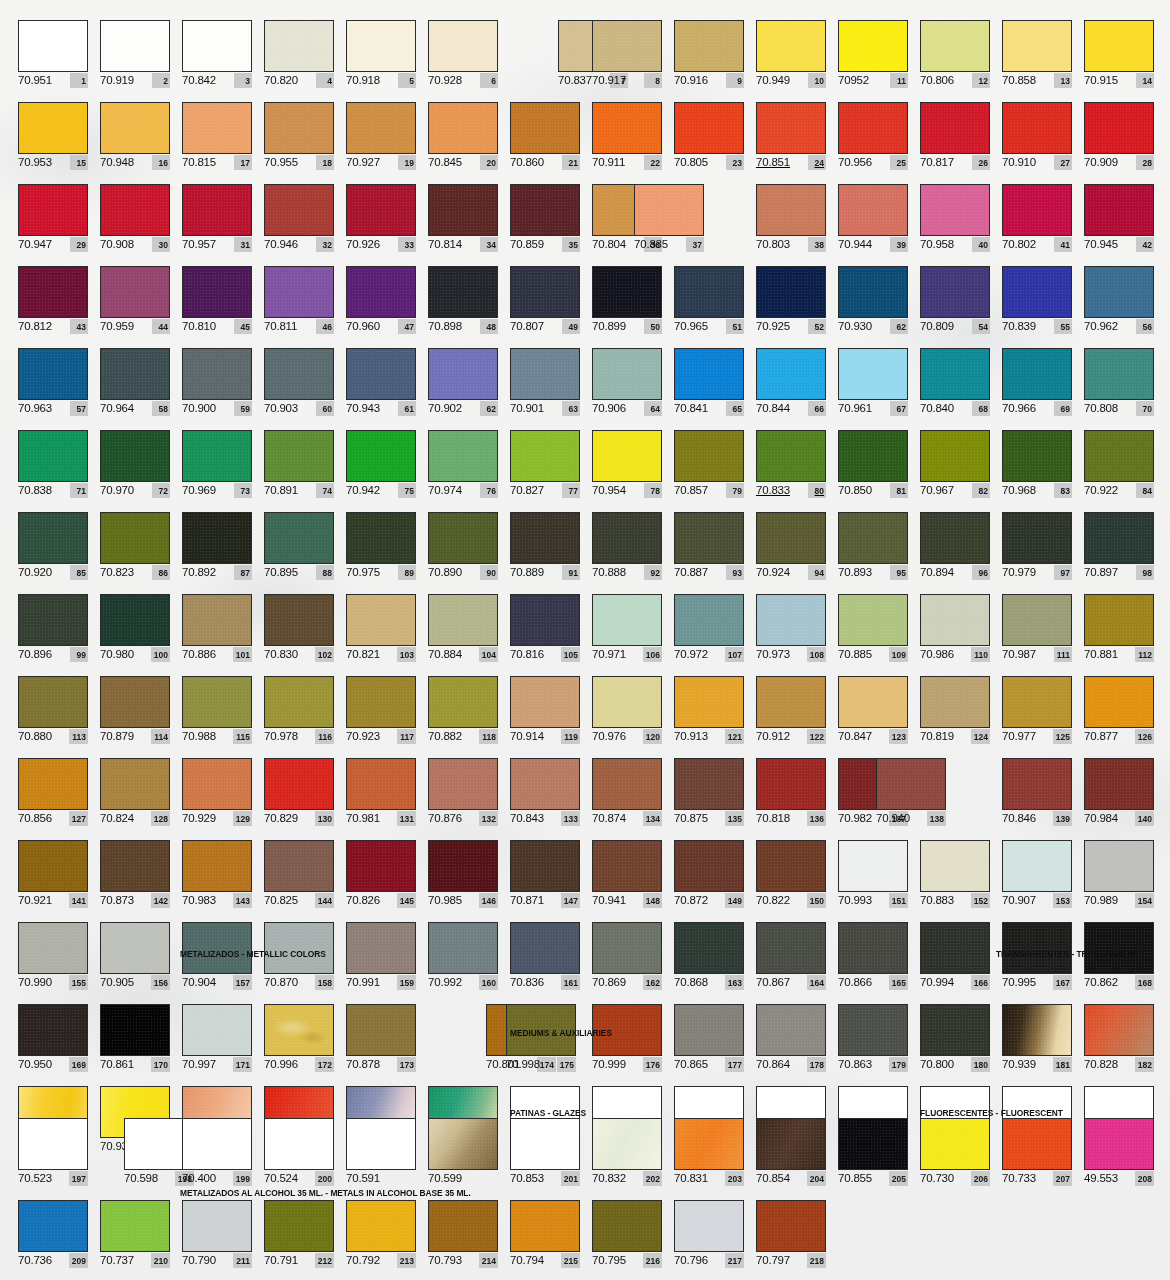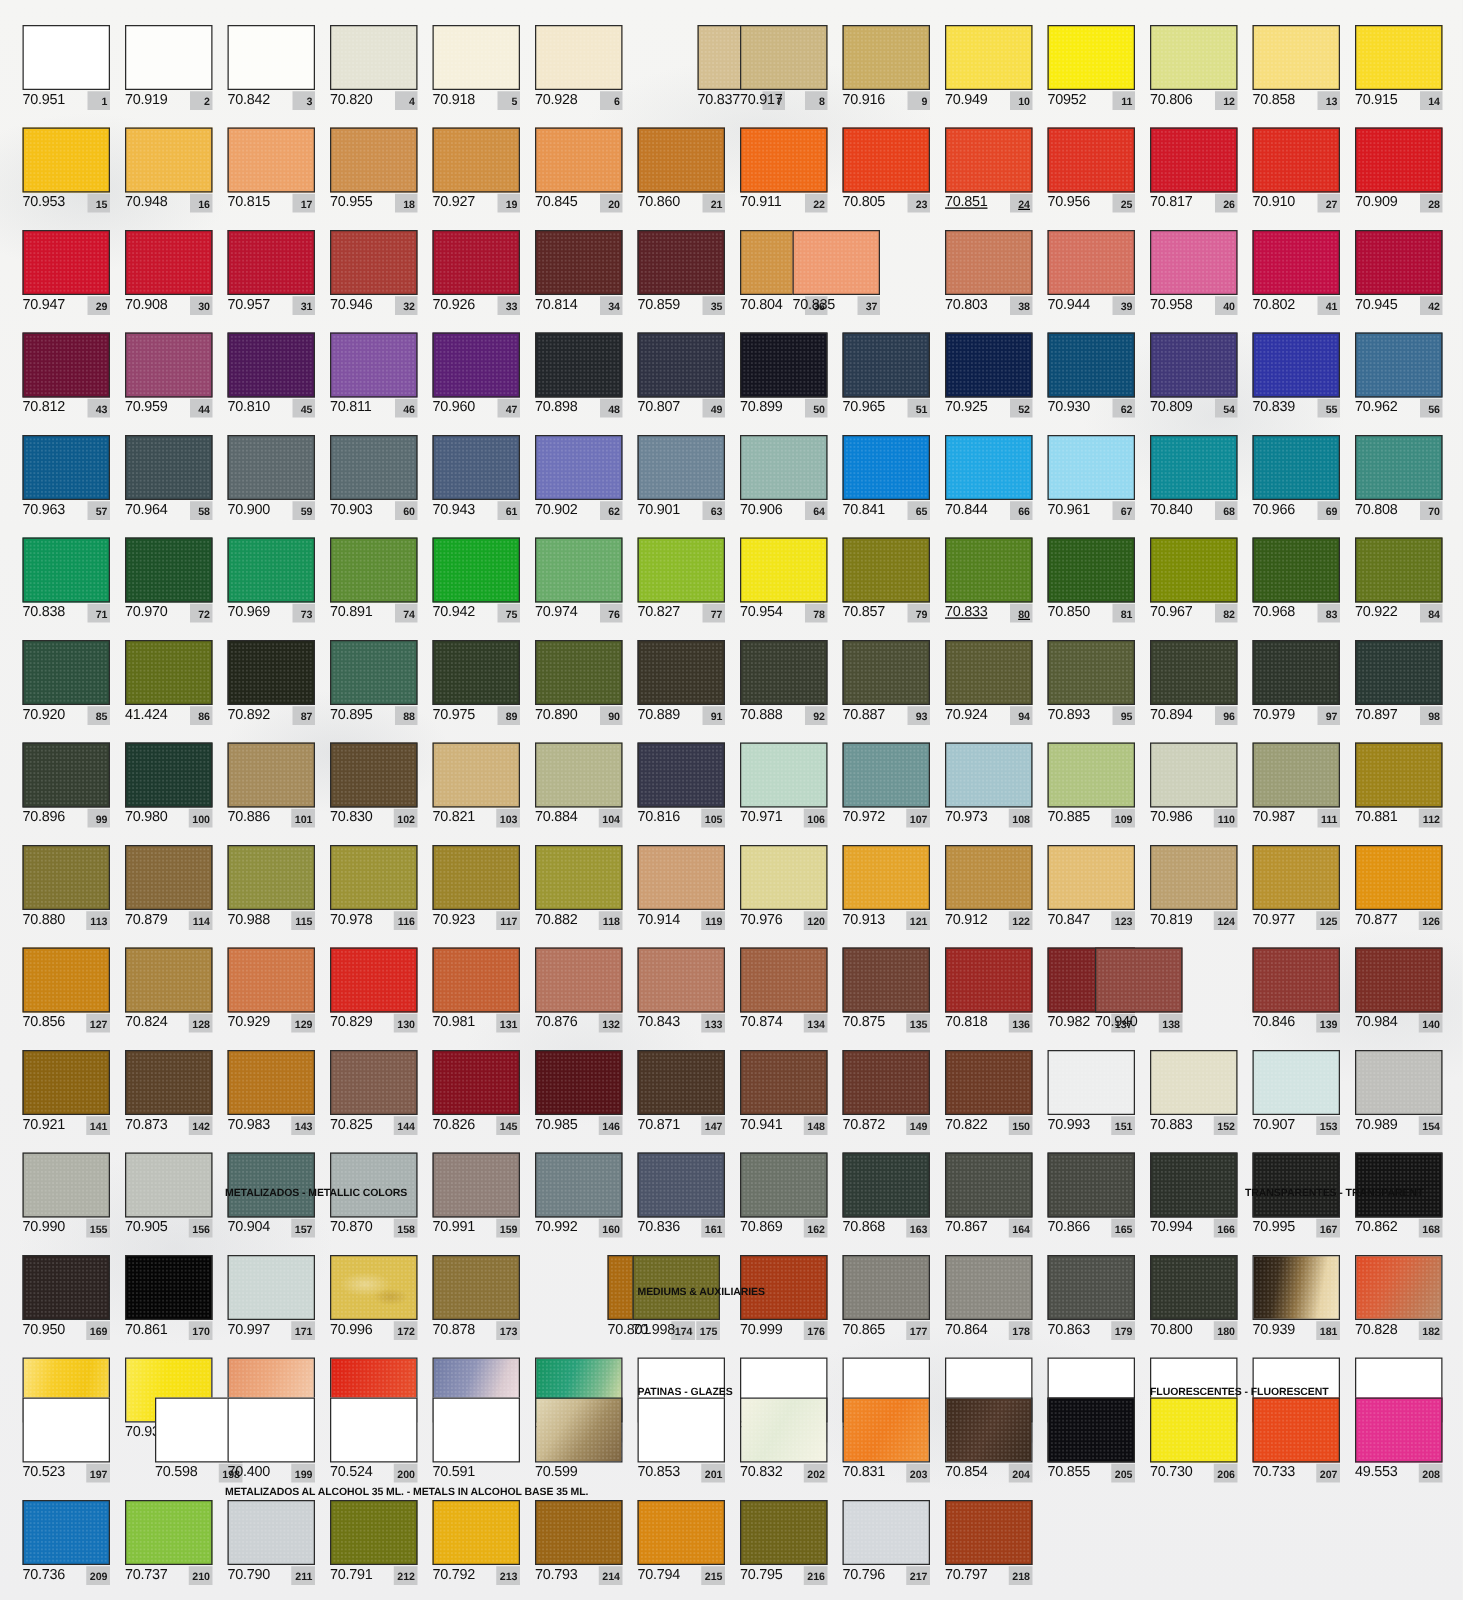--- a/index.html
+++ b/index.html
@@ -685,21 +685,21 @@
       <div class="cell" style="left: 18px;">
         <div class="swatch" style="background: rgb(44, 80, 61);"></div>
         <div class="lbl">
           <span class="code">70.920</span>
           <span class="num">85</span>
         </div>
       </div>
       <div class="cell" style="left: 100px;">
         <div class="swatch" style="background: rgb(96, 109, 25);"></div>
         <div class="lbl">
-          <span class="code">41.424</span>
+          <span class="code">70.823</span>
           <span class="num">86</span>
         </div>
       </div>
       <div class="cell" style="left: 182px;">
         <div class="swatch" style="background: rgb(34, 38, 26);"></div>
         <div class="lbl">
           <span class="code">70.892</span>
           <span class="num">87</span>
         </div>
       </div>

